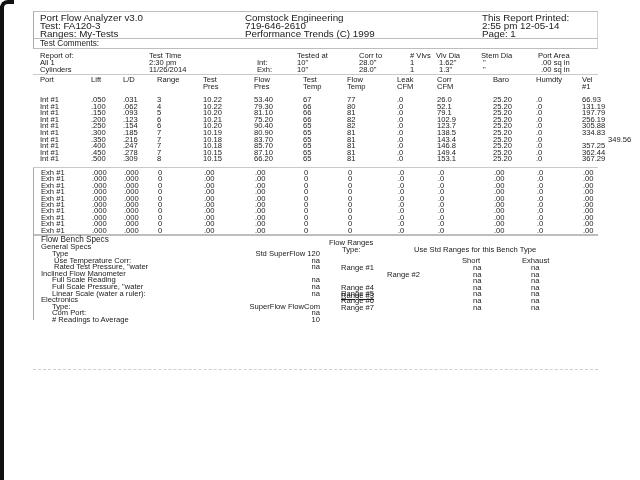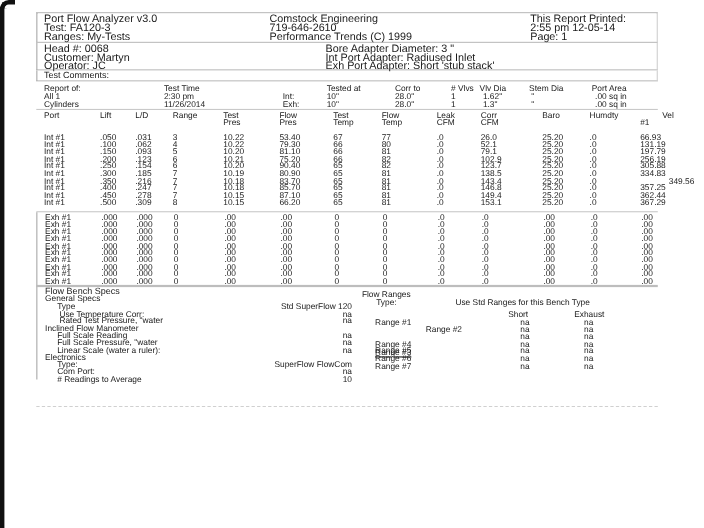--- a/index.html
+++ b/index.html
@@ -39,28 +39,20 @@
     <span class="t" style="left:6px;top:10px">Test: FA120-3</span>
     <span class="t" style="left:6px;top:18px">Ranges: My-Tests</span>
     <span class="t" style="left:211px;top:2px">Comstock Engineering</span>
     <span class="t" style="left:211px;top:10px">719-646-2610</span>
     <span class="t" style="left:211px;top:18px">Performance Trends (C) 1999</span>
     <span class="t" style="left:448px;top:2px">This Report Printed:</span>
     <span class="t" style="left:448px;top:10px">2:55 pm 12-05-14</span>
     <span class="t" style="left:448px;top:18px">Page: 1</span>
   </div>
 
-  <div class="box row hdr2">
-    <span class="t" style="left:6px;top:2px">Head #: 0068</span>
-    <span class="t" style="left:6px;top:10px">Customer: Martyn</span>
-    <span class="t" style="left:6px;top:18px">Operator: JC</span>
-    <span class="t" style="left:262px;top:2px">Bore Adapter Diameter: 3 "</span>
-    <span class="t" style="left:262px;top:10px">Int Port Adapter: Radiused Inlet</span>
-    <span class="t" style="left:262px;top:18px">Exh Port Adapter: Short 'stub stack'</span>
-  </div>
 
   <div class="box row comments">
     <span class="t" style="left:6px;top:0px">Test Comments:</span>
   </div>
 
   <div class="gap"></div>
 
   <div class="row small info">
     <span class="t" style="left:7px;top:1px">Report of:</span>
     <span class="t" style="left:7px;top:8px">All 1</span>
@@ -108,21 +100,21 @@
       <span class="t" style="left: 314px; top: 2px;">Flow</span>
       <span class="t" style="left: 314px; top: 9px;">Temp</span>
       <span class="t" style="left: 364px; top: 2px;">Leak</span>
       <span class="t" style="left: 364px; top: 9px;">CFM</span>
       <span class="t" style="left: 404px; top: 2px;">Corr</span>
       <span class="t" style="left: 404px; top: 9px;">CFM</span>
       <span class="t" style="left: 460px; top: 2px;">Baro</span>
       <span class="t" style="left: 460px; top: 9px;"></span>
       <span class="t" style="left: 503px; top: 2px;">Humdty</span>
       <span class="t" style="left: 503px; top: 9px;"></span>
-      <span class="t" style="left: 549px; top: 2px; margin-left: 20px;">Vel</span>
+      <span class="t" style="left: 549px; top: 2px;">Vel</span>
       <span class="t" style="left: 549px; top: 9px;">#1</span>
     </div>
 
   <div class="row small datarows" id="introws">
       <div style="position: absolute; left: 0px; right: 0px; top: 0px; height: 6.6px;">
         <span class="t" style="left: 7px; top: 0px;">Int #1</span>
         <span class="t" style="left: 58px; top: 0px;">.050</span>
         <span class="t" style="left: 90px; top: 0px;">.031</span>
         <span class="t" style="left: 124px; top: 0px;">3</span>
         <span class="t" style="left: 170px; top: 0px;">10.22</span>

